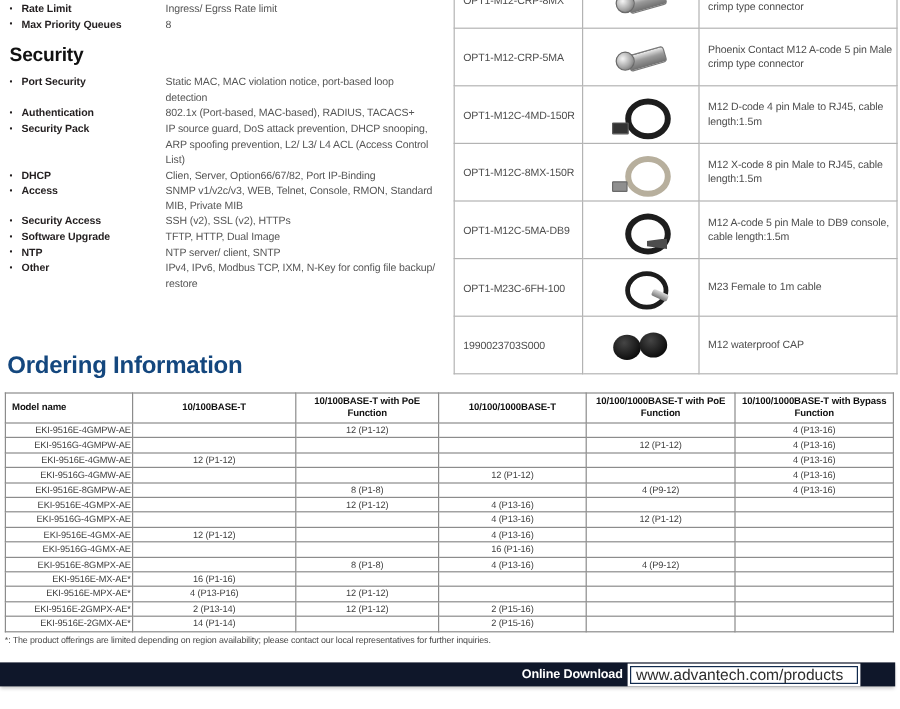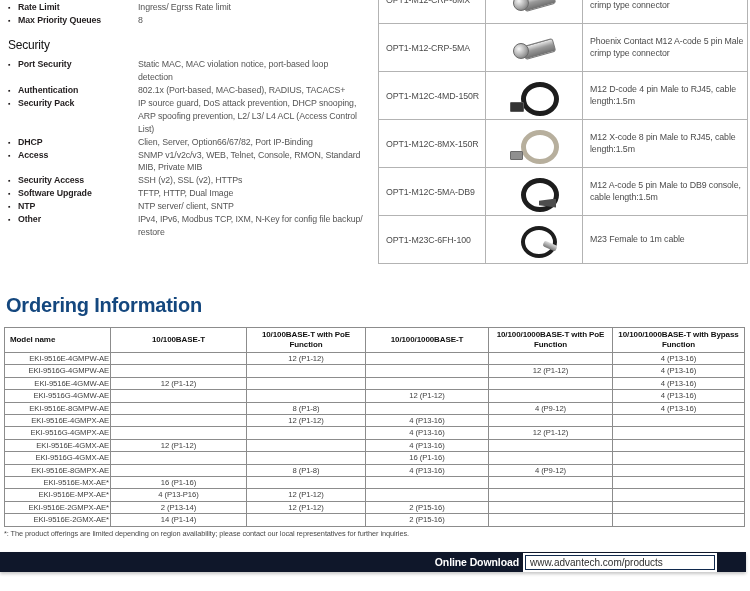--- a/index.html
+++ b/index.html
@@ -4,21 +4,21 @@
 <style>
   html,body{margin:0;padding:0;}
   body{
     width:750px;height:591px;overflow:hidden;background:#ffffff;position:relative;
     font-family:"Liberation Sans", sans-serif;color:#231f20;
   }
   .page{position:absolute;inset:0;border-radius:31px;}
 
   
   .specs{position:absolute;left:8px;top:1px;width:368px;}
-  .spec-heading{font-size:12px;font-weight:normal;color:#111;margin:11px 0 6px 0;letter-spacing:-0.2px;}
+  .spec-heading{font-size:16px;font-weight:bold;color:#111;margin:11px 0 6px 0;letter-spacing:-0.2px;}
   .spec-row{display:flex;font-size:8.8px;line-height:12.9px;}
   .spec-label{width:130px;font-weight:bold;color:#231f20;flex:none;display:flex;letter-spacing:-0.1px;}
   .spec-label::before{content:"▪";font-size:7px;width:10px;flex:none;line-height:13px;}
   .spec-value{width:226px;color:#555;letter-spacing:-0.1px;}
 
   
   .acc-wrap{position:absolute;left:378px;top:-25px;width:369px;}
   table.acc{border-collapse:collapse;table-layout:fixed;width:369px;}
   table.acc td{border:1px solid #b3b3b3;height:45px;vertical-align:middle;overflow:hidden;}
   .acc-model{font-size:8.8px;color:#4c4c4c;padding-left:7px;letter-spacing:-0.1px;}
@@ -63,21 +63,21 @@
   table.ord td{border:1px solid #8c8c8c;font-size:7.7px;color:#3f3f3f;height:11.4px;line-height:11.4px;
     text-align:center;padding:0 1px;white-space:nowrap;overflow:hidden;letter-spacing:-0.1px;}
   table.ord td.model-cell{text-align:right;padding-left:5px;}
   .footnote{position:absolute;left:4px;top:529px;font-size:7.4px;color:#4a4a4a;letter-spacing:-0.1px;}
 
   
   .footer-bar{position:absolute;left:0;top:552px;width:746px;height:20px;background:#0f172a;
     display:flex;align-items:center;justify-content:flex-end;box-shadow:0 2px 3px rgba(0,0,0,0.22);}
   .footer-label{color:#fff;font-weight:bold;font-size:10.5px;margin-right:6px;letter-spacing:-0.1px;}
   .url-box{width:184px;height:13px;background:#fff;border:1px solid #10294d;box-shadow:0 0 0 2px #ffffff;
-    margin-right:31px;display:flex;align-items:center;padding-left:4px;font-size:10px;color:#2e2e2e;}
+    margin-right:31px;display:flex;align-items:center;padding-left:4px;font-size:13px;color:#2e2e2e;}
 </style>
 </head>
 <body>
 
 <div class="page">
 
   <div class="specs">
     <div>
 
         <div class="spec-row">
@@ -182,20 +182,25 @@
             <td class="acc-img"><span class="acc-icon cable-db9-icon"></span></td>
             <td class="acc-desc">M12 A-code 5 pin Male to DB9 console, cable length:1.5m</td>
           </tr>
 
           <tr>
             <td class="acc-model">OPT1-M23C-6FH-100</td>
             <td class="acc-img"><span class="acc-icon cable-m23-icon"></span></td>
             <td class="acc-desc">M23 Female to 1m cable</td>
           </tr>
 
+          <tr>
+            <td class="acc-model">1990023703S000</td>
+            <td class="acc-img"><span class="acc-icon waterproof-caps-icon"></span></td>
+            <td class="acc-desc">M12 waterproof CAP</td>
+          </tr>
         </tbody>
     </table>
   </div>
 
   <div class="ordering-title">Ordering Information</div>
 
   <table class="ord">
     <colgroup>
       <col style="width:106px">
         <col style="width:136px">

